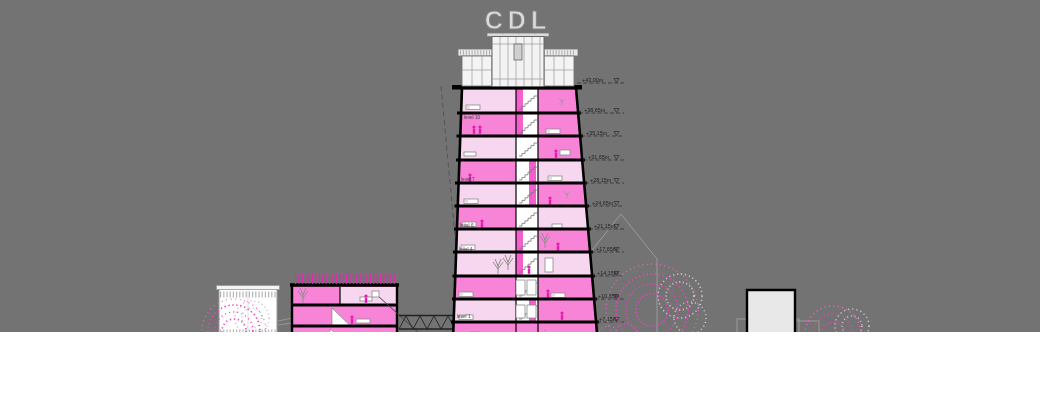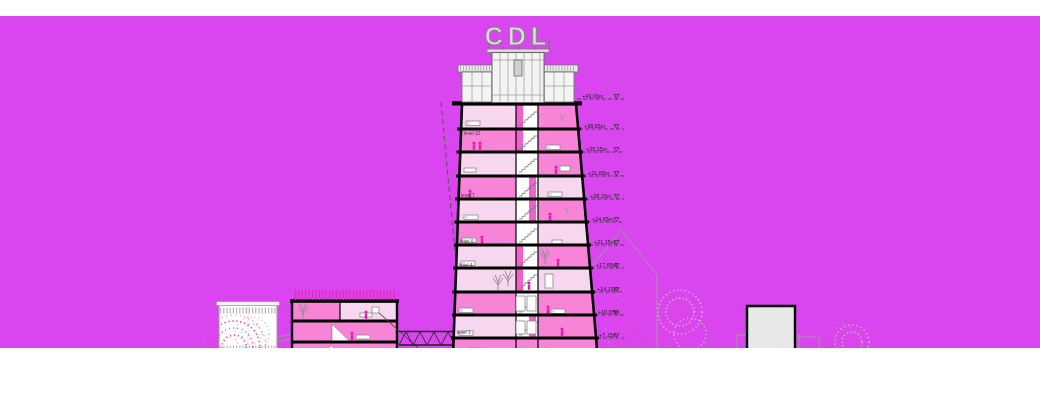--- a/index.html
+++ b/index.html
@@ -1,17 +1,17 @@
 <!DOCTYPE html>
 <html><head>
 <meta charset="utf-8">
 <style>
   html,body{margin:0;padding:0;background:#fff;}
-  .canvas{position:relative;width:1040px;height:332px;background:#d946ef;overflow:hidden;
-          font-family:"Liberation Sans",sans-serif;margin-top:16px;}
+  .canvas{position:relative;width:1040px;height:332px;background:#737373;overflow:hidden;
+          font-family:"Liberation Sans",sans-serif;}
   svg text{font-family:"Liberation Sans",sans-serif;}
   .lvl{font-size:5.4px;fill:#222;}
   .flr{font-size:4.7px;fill:#444;}
   .rm {font-size:5px;fill:#1a1a1a;}
   .sign{font-size:25px;letter-spacing:5px;fill:#dcdcdc;stroke:#828282;stroke-width:.9;font-weight:600;}
 </style>
 </head>
 <body>
 
 <div class="canvas">

